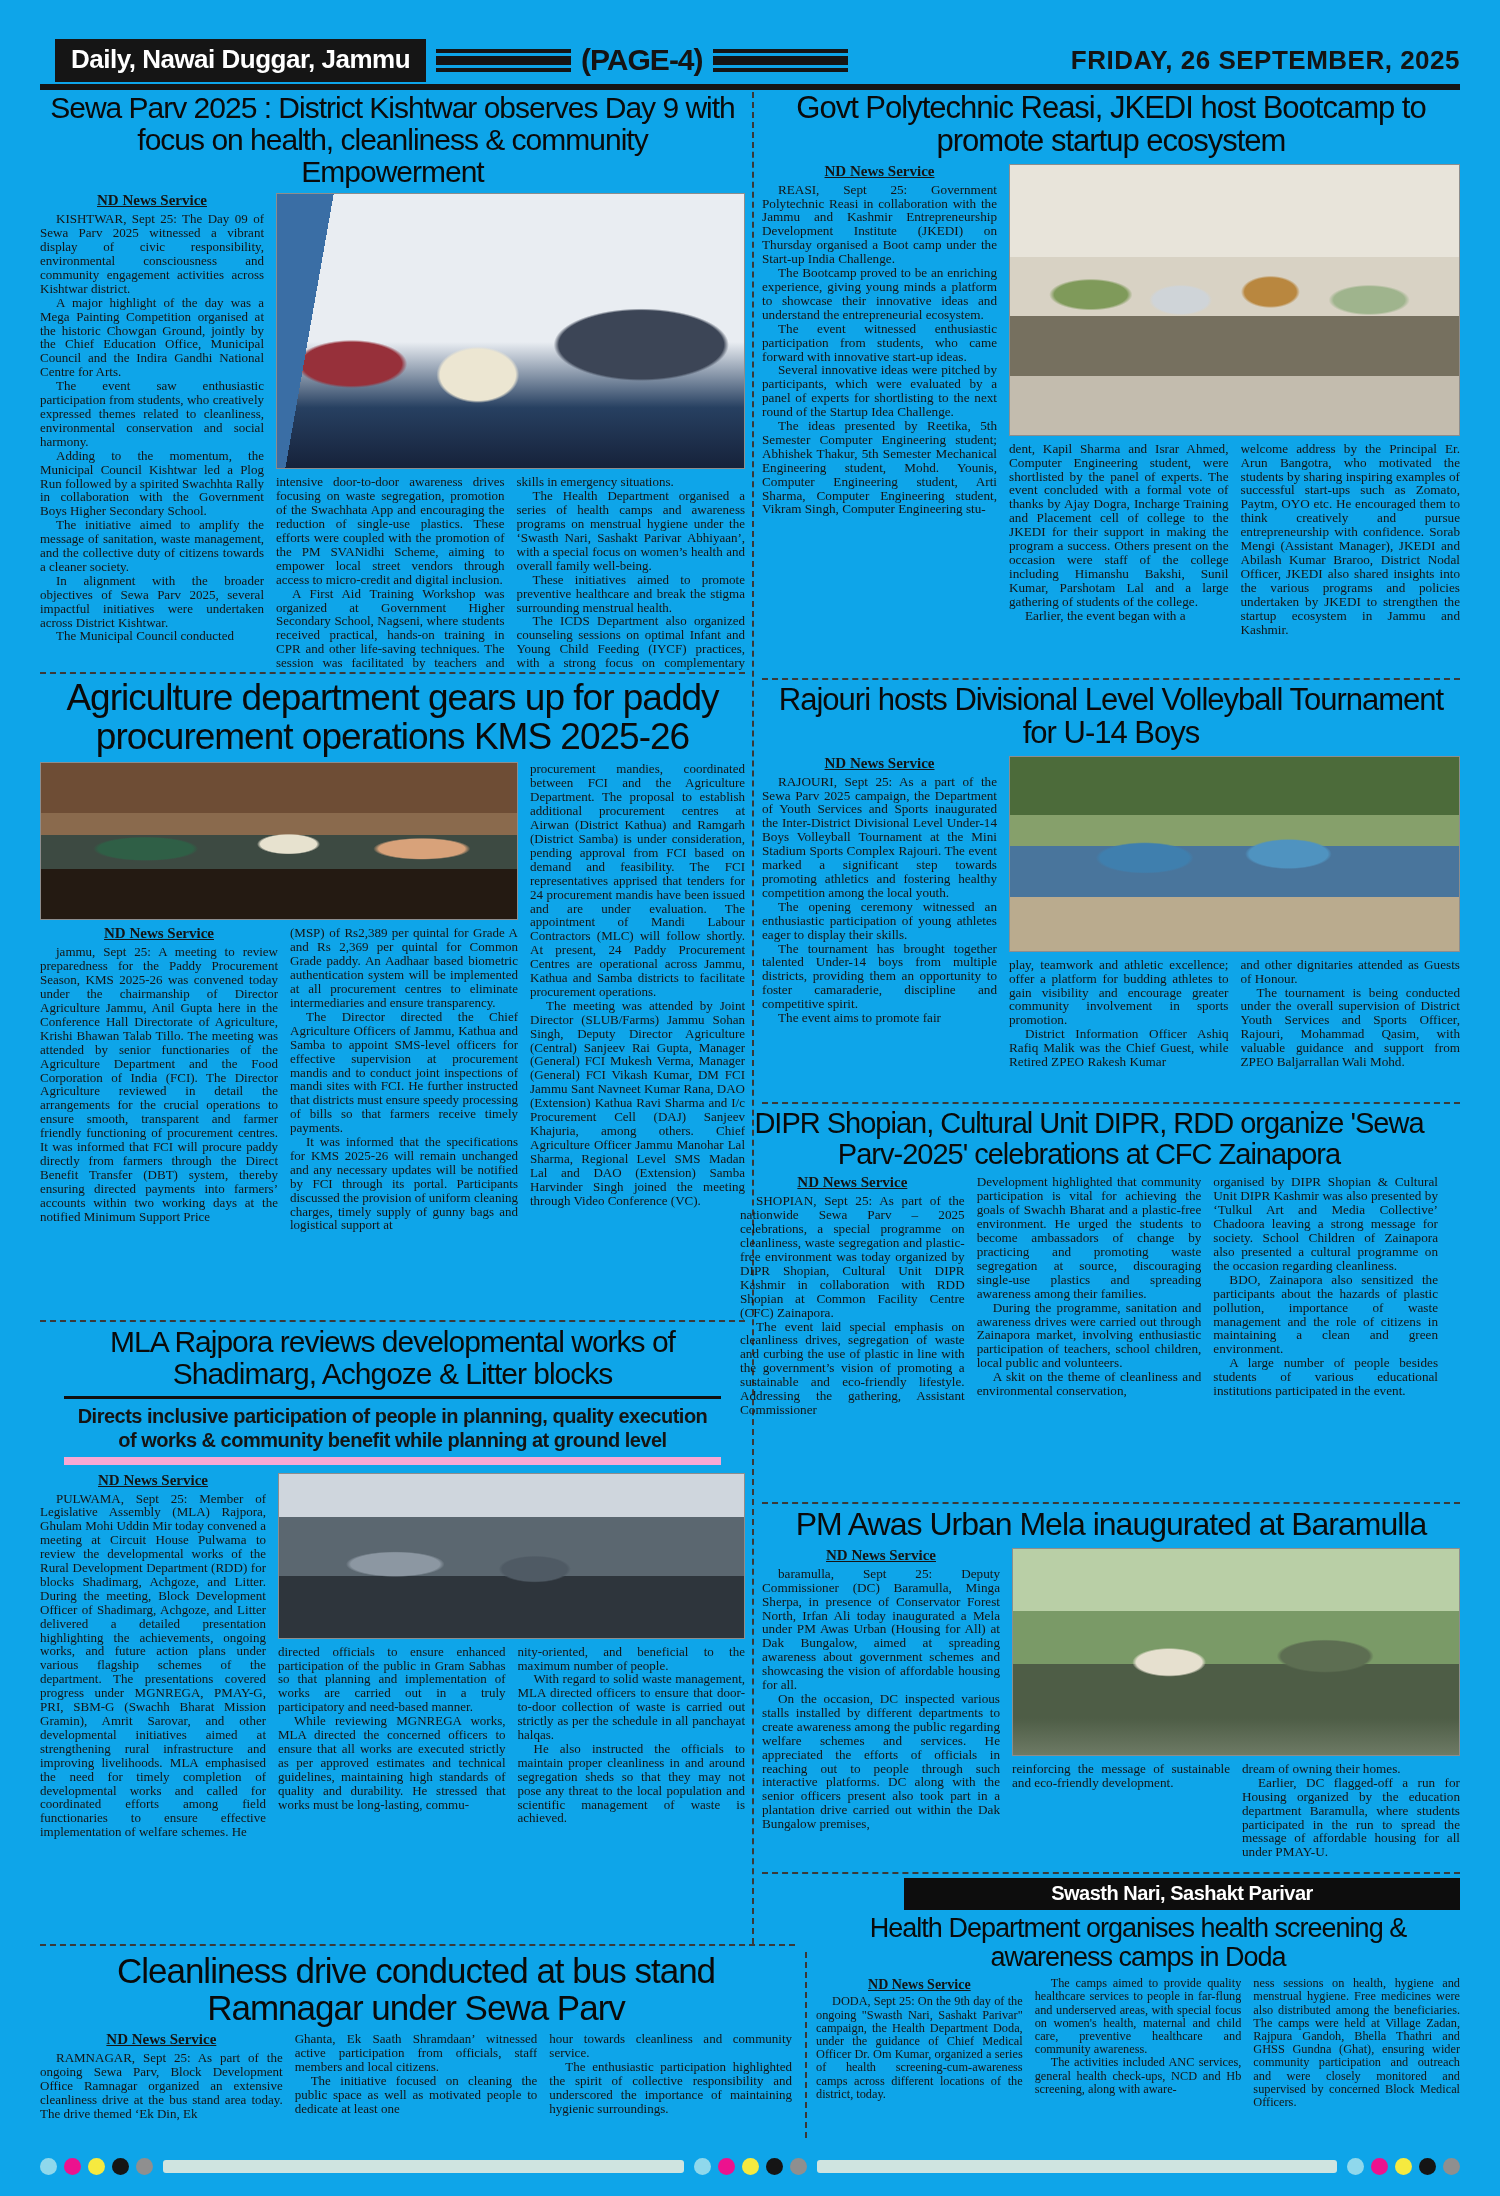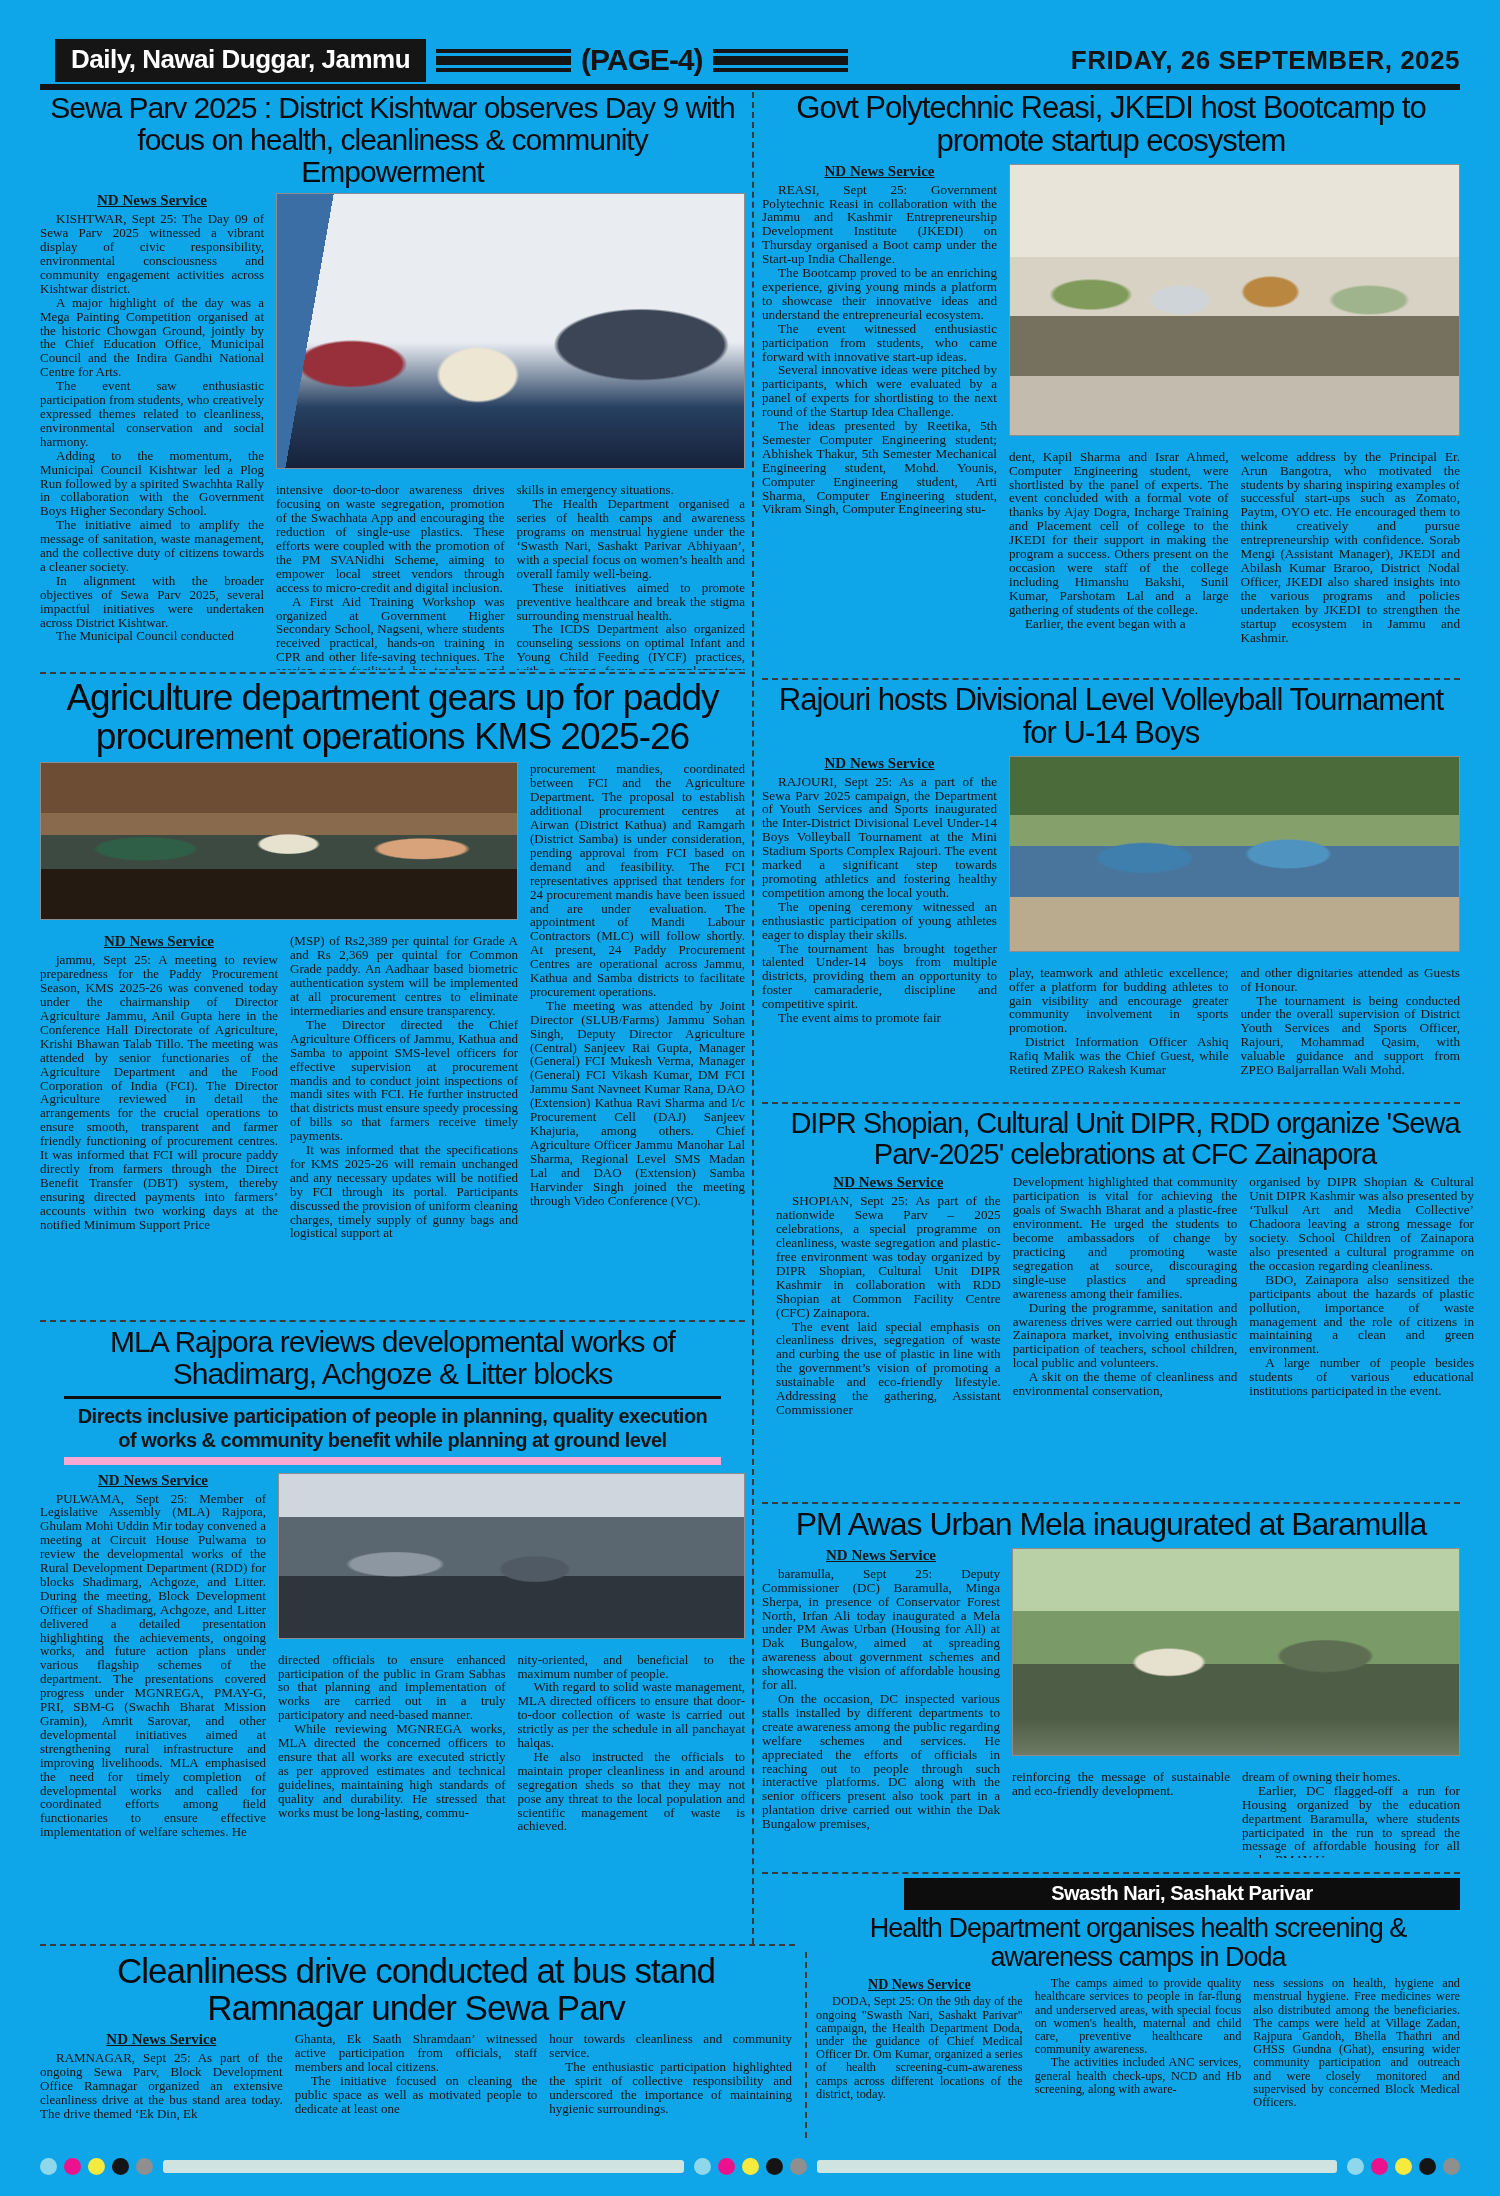--- a/index.html
+++ b/index.html
@@ -23,21 +23,21 @@
   .hdash{position:absolute;border-top:2px dashed #3a3a3a;height:0;}
 
   
   .article{position:absolute;overflow:hidden;}
   .hl{font-family:"Liberation Sans",sans-serif;font-weight:400;text-align:center;
       letter-spacing:-1px;line-height:1.06;color:#0a0a0a;margin:0 6px 6px;}
   .byline{text-align:center;font-weight:700;text-decoration:underline;font-size:15px;
           margin:1px 0 4px;font-family:"Liberation Serif",serif;}
   .abody{display:flex;gap:12px;align-items:stretch;}
   .stack{display:flex;flex-direction:column;min-width:0;flex:1;}
-  .cols-row{display:flex;gap:12px;flex:1;min-height:0;margin-top:14px;}
+  .cols-row{display:flex;gap:12px;flex:1;min-height:0;margin-top:6px;}
   .col{overflow:hidden;font-size:13px;line-height:13.9px;}
   .col p{margin:0;text-align:justify;text-indent:16px;}
   .col.cont p:first-child{text-indent:0;}
   .rcol{font-size:13.2px;}
   .photo{width:100%;border:1px solid #8d8d8d;box-sizing:border-box;flex:0 0 auto;}
 
   .photo-a1{height:276px;background:
     linear-gradient(100deg,#3a6ea5 0 11%,rgba(0,0,0,0) 11%),
     radial-gradient(ellipse at 16% 62%,#97303a 0 9%,rgba(0,0,0,0) 10%),
     radial-gradient(ellipse at 43% 66%,#ece6d2 0 10%,rgba(0,0,0,0) 11%),
@@ -222,21 +222,21 @@
             </div>
           <div class="col rcol cont" style="flex:1;">
               <p>and other dignitaries attended as Guests of Honour.</p>
               <p>The tournament is being conducted under the overall supervision of District Youth Services and Sports Officer, Rajouri, Mohammad Qasim, with valuable guidance and support from ZPEO Baljarrallan Wali Mohd.</p>
             </div>
         </div>
       </div>
     </div>
   </section>
 
-  <section class="article" style="left:776px;top:1108px;width:698px;height:390px;">
+  <section class="article" style="left:740px;top:1108px;width:698px;height:390px;">
     <h1 class="hl" style="font-size:29px;">DIPR Shopian, Cultural Unit DIPR, RDD organize 'Sewa Parv-2025' celebrations at CFC Zainapora</h1>
     <div class="abody" style="height:316px;">
       <div class="col rcol" style="flex:1;">
         <div class="byline">ND News Service</div>
         <div>
             <p>SHOPIAN, Sept 25: As part of the nationwide Sewa Parv – 2025 celebrations, a special programme on cleanliness, waste segregation and plastic-free environment was today organized by DIPR Shopian, Cultural Unit DIPR Kashmir in collaboration with RDD Shopian at Common Facility Centre (CFC) Zainapora.</p>
             <p>The event laid special emphasis on cleanliness drives, segregation of waste and curbing the use of plastic in line with the government’s vision of promoting a sustainable and eco-friendly lifestyle. Addressing the gathering, Assistant Commissioner</p>
           </div>
       </div>
       <div class="col rcol cont" style="flex:1;">

